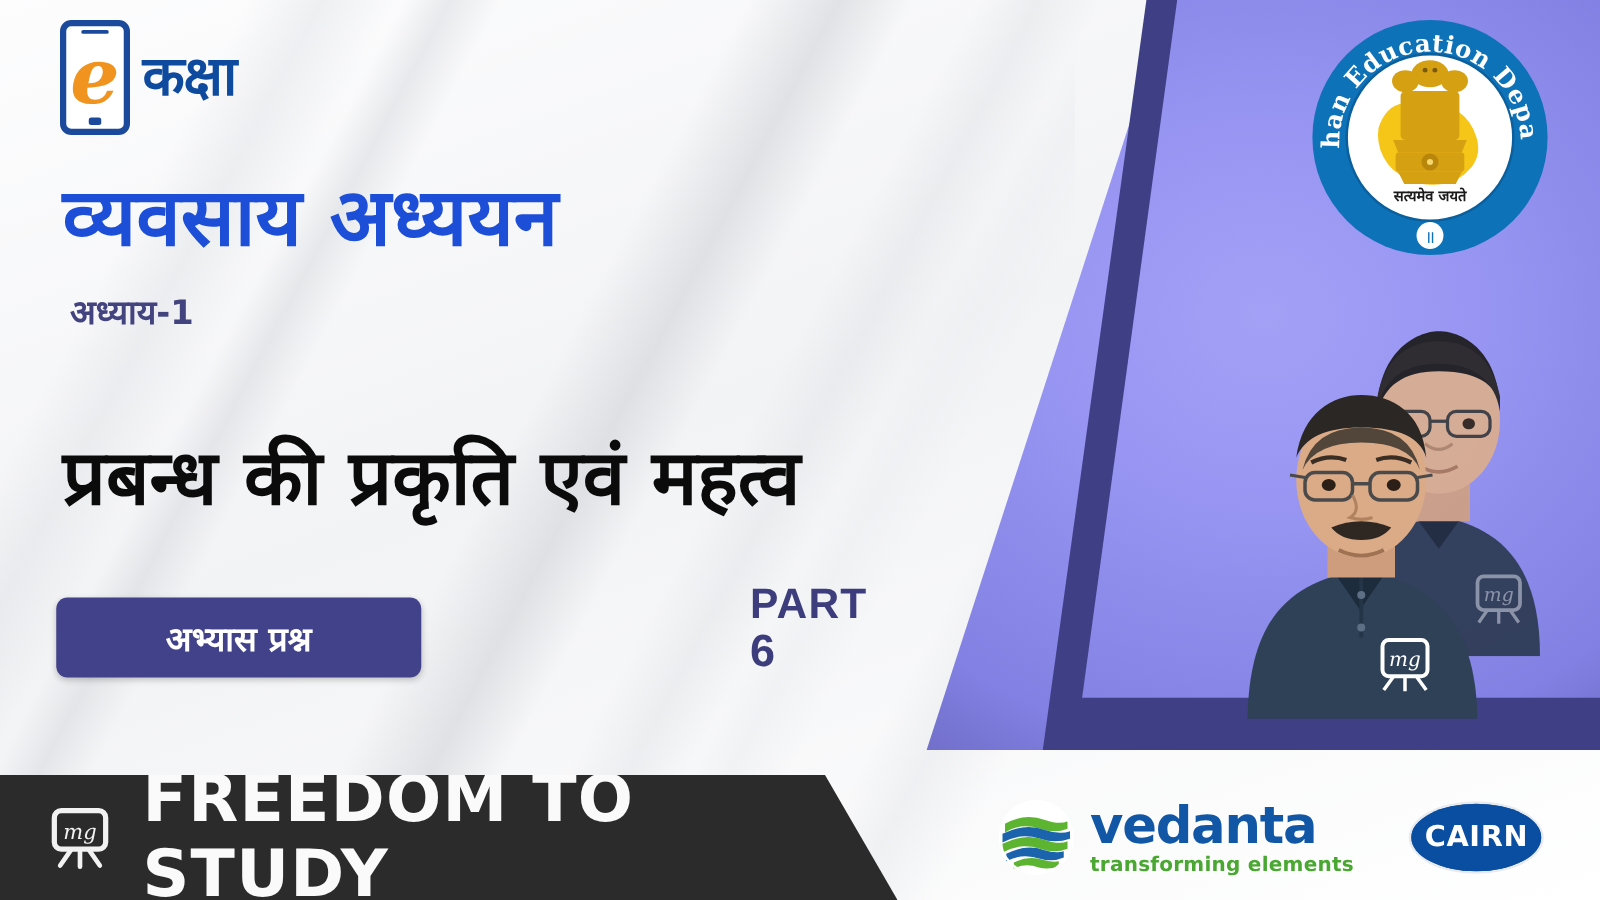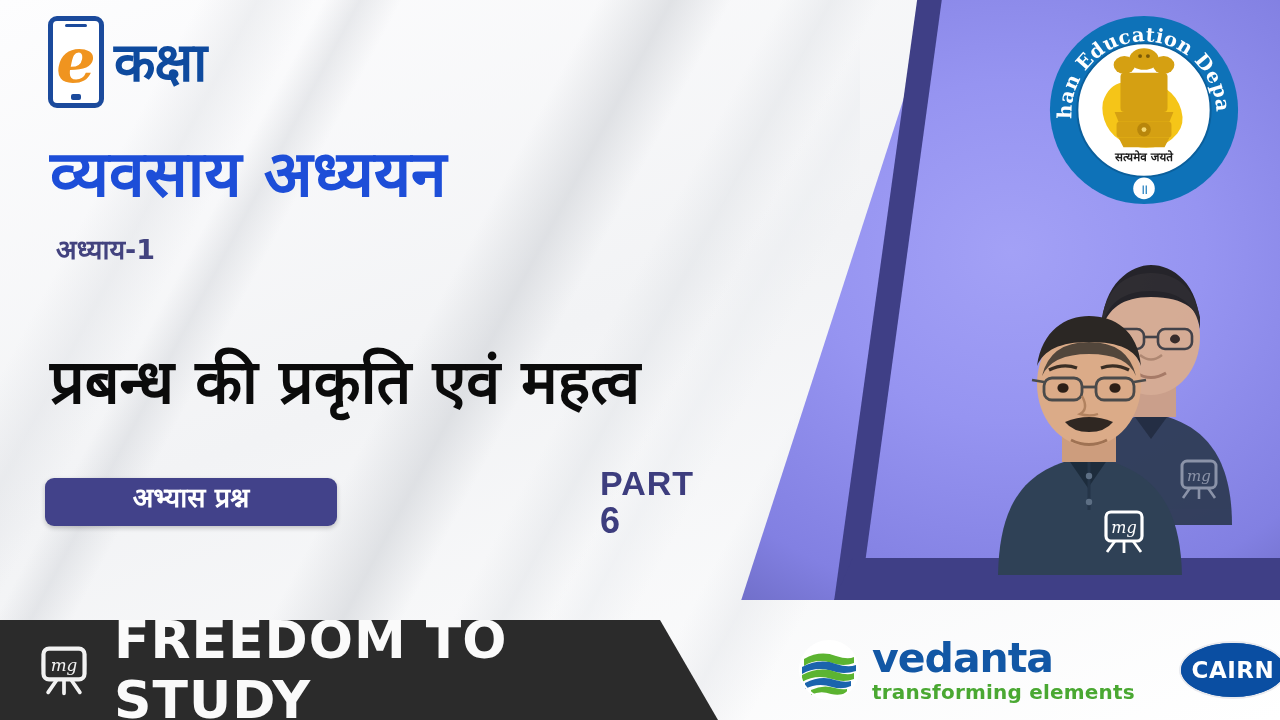--- a/index.html
+++ b/index.html
@@ -69,34 +69,34 @@
   
   .ekaksha{position:absolute;left:48px;top:16px;display:flex;align-items:center;gap:10px;}
   .phone-ico{width:56px;height:92px;border:5px solid #1b4a9c;border-radius:9px;background:#fff;
     position:relative;display:flex;align-items:center;justify-content:center;box-sizing:border-box;}
   .phone-ico::before{content:"";position:absolute;top:3px;left:50%;transform:translateX(-50%);
     width:22px;height:3px;border-radius:2px;background:#1b4a9c;}
   .phone-ico::after{content:"";position:absolute;bottom:3px;left:50%;transform:translateX(-50%);
     width:10px;height:6px;border-radius:2px;background:#1b4a9c;}
   .phone-e{font-family:"DejaVu Serif", serif;font-style:italic;font-size:62px;font-weight:bold;
     color:#f0941f;line-height:1;margin-top:-2px;}
-  .kaksha-word{font-size:54px;font-weight:bold;color:#0e4a9e;line-height:1;
-    font-family:Liberation Sans, sans-serif;letter-spacing:-1px;}
+  .kaksha-word{font-size:44px;font-weight:bold;color:#0e4a9e;line-height:1;
+    font-family:Liberation Serif, serif;letter-spacing:-1px;}
 
   
   .subject{position:absolute;left:50px;top:128px;font-size:64px;font-weight:bold;color:#1d4ed8;
     font-family:"DejaVu Sans", sans-serif;letter-spacing:0px;}
   .chapter{position:absolute;left:56px;top:230px;font-size:27px;font-weight:bold;color:#43437f;
     font-family:"DejaVu Sans", sans-serif;}
   .topic{position:absolute;left:50px;top:338px;font-size:61px;font-weight:bold;color:#0b0b0b;
     font-family:"DejaVu Sans", sans-serif;letter-spacing:0px;}
 
   .practice-btn{
-    position:absolute;left:45px;top:478px;min-width:292px;height:48px;
-    background:#42428a;border-radius:9px;display:flex;align-items:flex-start;justify-content:center;
+    position:absolute;left:45px;top:478px;min-width:292px;height:64px;
+    background:#42428a;border-radius:9px;display:flex;align-items:center;justify-content:center;
     box-shadow:0 2px 5px rgba(0,0,0,.22);
   }
   .practice-btn span{color:#fff;font-size:27px;font-weight:bold;font-family:"DejaVu Sans", sans-serif;}
 
   .part-block{position:absolute;left:600px;top:466px;width:180px;text-align:left;color:#3d3d7e;}
   .part-word{font-size:34px;font-weight:bold;letter-spacing:1px;line-height:1.05;}
   .part-num{font-size:36px;font-weight:bold;line-height:1.05;}
 
   
   .teachers{position:absolute;left:930px;top:225px;width:340px;height:350px;overflow:hidden;}
@@ -114,21 +114,21 @@
   .freedom-text{color:#fafafa;font-size:52px;font-weight:bold;letter-spacing:1px;
     font-family:"DejaVu Sans", sans-serif;}
 
   
   .sponsors{position:absolute;left:770px;bottom:0;width:510px;height:100px;display:flex;
     align-items:center;justify-content:flex-start;gap:46px;padding-left:28px;}
   .vedanta{display:flex;align-items:center;gap:12px;}
   .vedanta-text{display:flex;flex-direction:column;line-height:1;}
   .vedanta-name{font-size:41px;font-weight:bold;color:#1257a5;letter-spacing:-1px;
     font-family:"DejaVu Sans", sans-serif;}
-  .vedanta-tag{font-size:20px;font-weight:bold;color:#4aa832;letter-spacing:.2px;margin-top:3px;
+  .vedanta-tag{font-size:16px;font-weight:bold;color:#4aa832;letter-spacing:.2px;margin-top:3px;
     font-family:"DejaVu Sans", sans-serif;align-self:flex-end;}
   .cairn{width:104px;height:54px;border-radius:50%;background:#0a4ea2;
     display:flex;align-items:center;justify-content:center;
     box-shadow:inset 0 0 0 2px #0a4ea2, 0 0 0 2px #e9eaee;}
   .cairn span{color:#fff;font-size:23px;font-weight:bold;letter-spacing:.5px;
     font-family:"DejaVu Sans", sans-serif;}
 </style>
 </head>
 <body>
 

